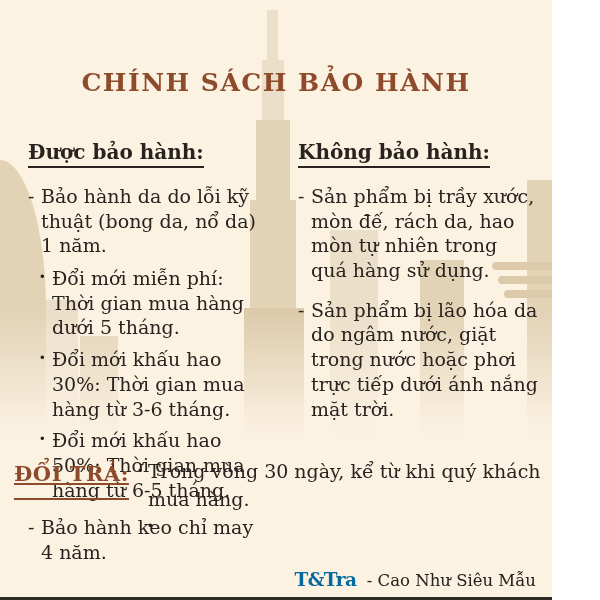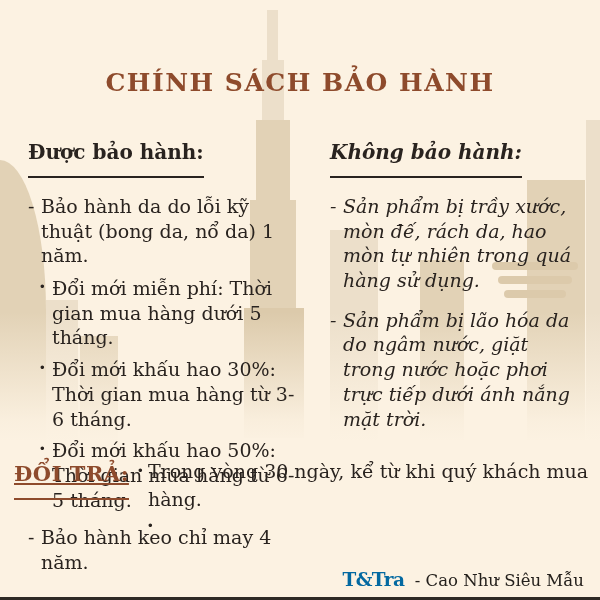--- a/index.html
+++ b/index.html
@@ -1,39 +1,39 @@
 <!DOCTYPE html>
 <html><head>
 <meta charset="utf-8">
 <style>
   html,body{margin:0;padding:0;}
   .poster{
-    position:relative;width:600px;height:600px;background:#fcf2e2;
+    position:relative;width:552px;height:600px;background:#fcf2e2;
     font-family:"DejaVu Serif","Liberation Serif",serif;color:#29231f;overflow:hidden;
   }
   
   .skyline{position:absolute;inset:0;}
   .bld{position:absolute;background:#e7d9c1;}
   .winrows{background-image:repeating-linear-gradient(180deg,rgba(120,100,70,.10) 0 2px,rgba(0,0,0,0) 2px 7px);}
   .shade1{background:#ecdfca;}
   .shade2{background:#e2d2b6;}
   .shade3{background:#dccaab;}
   .fade{position:absolute;inset:0;background:linear-gradient(180deg,rgba(252,242,226,0) 52%,rgba(252,242,226,.9) 70%,#fcf2e2 74%);}
   
   .title{
     position:absolute;top:68px;left:0;width:100%;margin:0;text-align:center;
     font-size:25px;font-weight:bold;letter-spacing:1.5px;color:#8e4b2c;
   }
   
   .columns{position:absolute;top:140px;left:28px;right:14px;display:flex;gap:30px;}
   .col{flex:1;}
   .col.left{max-width:272px;}
-  .col.right{max-width:256px;font-style:italic;}
+  .col.right{max-width:256px;}
   .col h2{margin:0 0 16px 0;font-size:20px;font-weight:bold;}
-  .h-underline{display:inline-block;border-bottom:2px solid #29231f;padding-bottom:12px;}
+  .h-underline{display:inline-block;border-bottom:2px solid #29231f;padding-bottom:2px;}
   .item{position:relative;padding-left:13px;font-size:19px;line-height:1.3;margin-bottom:8px;}
   .item .marker{position:absolute;left:0;top:0;}
   .item.sub{margin-left:11px;margin-bottom:7px;}
   .item.sub .marker{font-weight:bold;top:-2px;}
   .item.last{margin-top:13px;}
   .col.right .item{margin-bottom:15px;}
   
   .returns{position:absolute;top:458px;left:14px;right:10px;display:flex;align-items:flex-start;}
   .returns-label{
     font-size:21px;font-weight:bold;color:#8e4b2c;letter-spacing:.5px;

